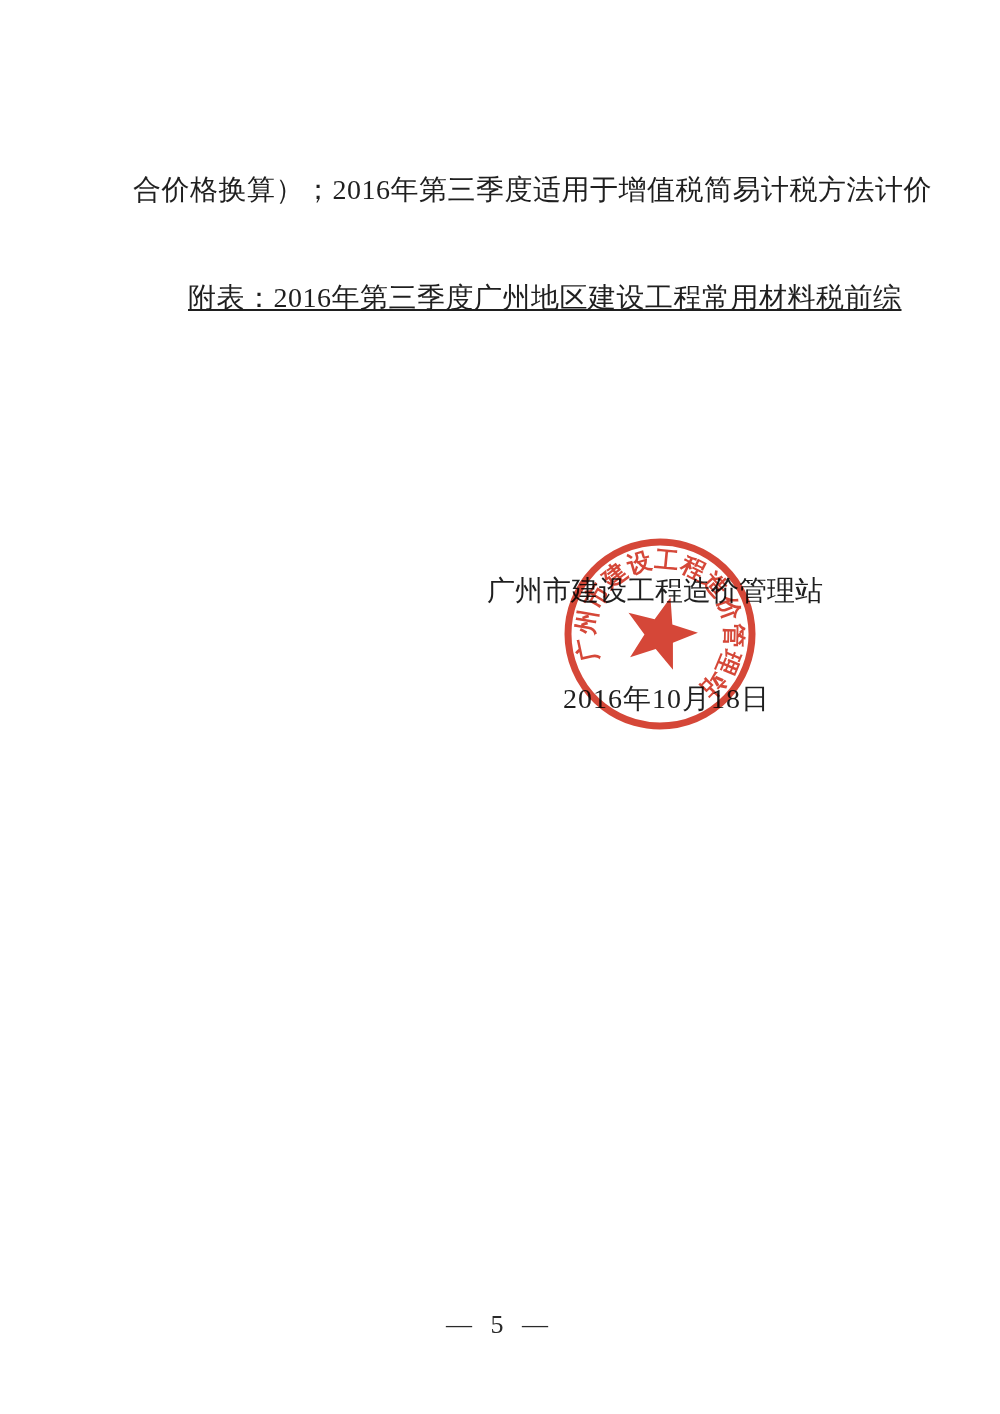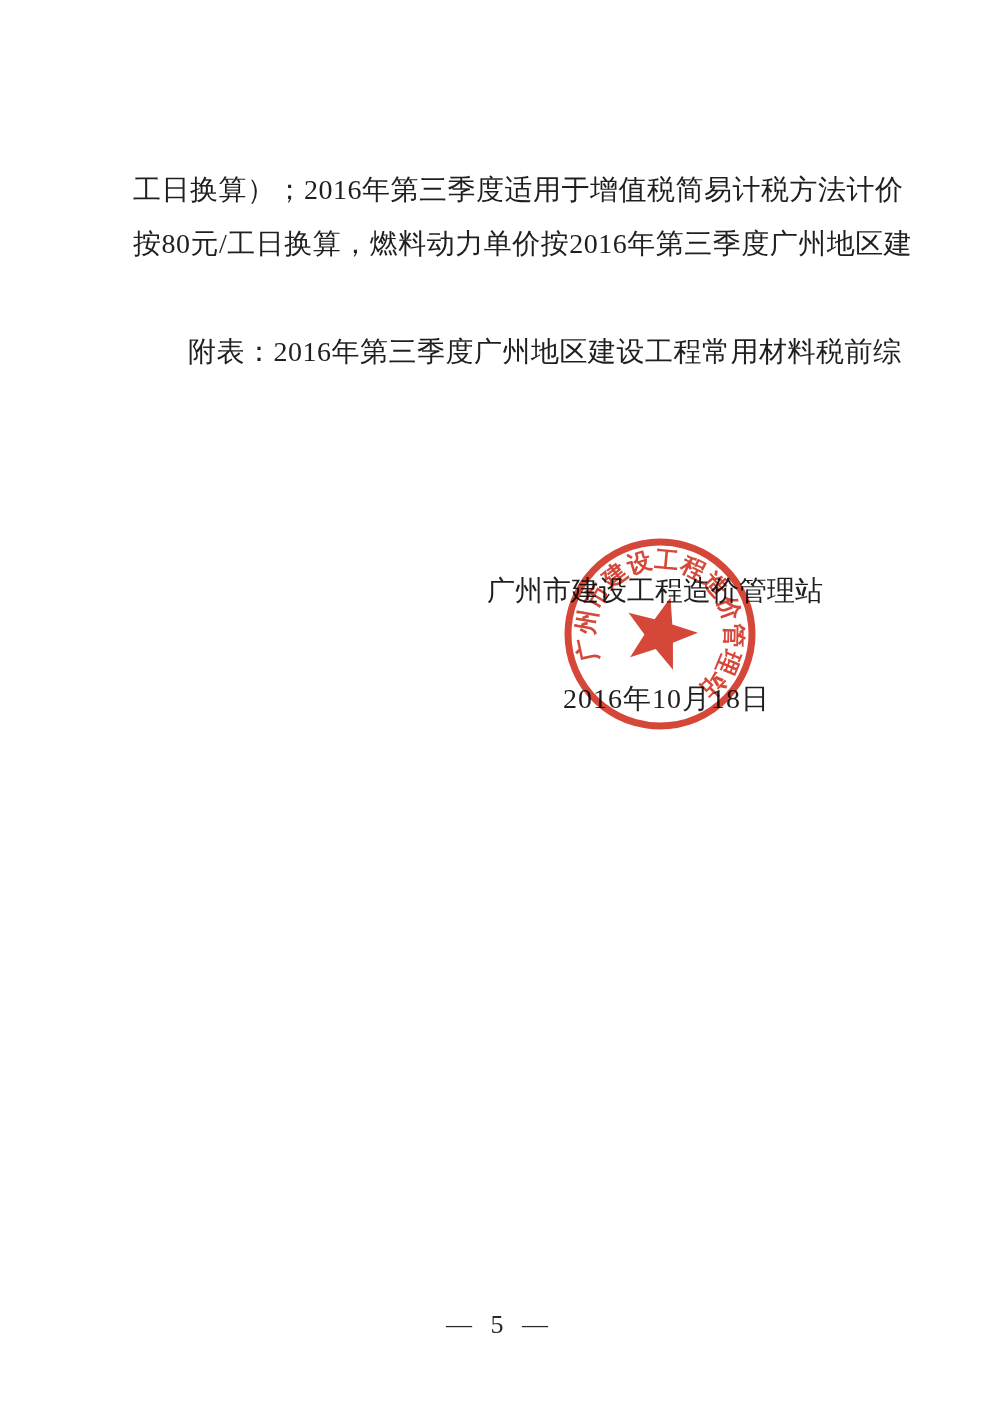--- a/index.html
+++ b/index.html
@@ -23,20 +23,21 @@
     width: 760px;
     font-size: 28px;
     line-height: 54px;
     letter-spacing: 0.5px;
   }
   .para-line {
     white-space: nowrap;
   }
   .para2 {
     margin-top: 54px;
+    text-decoration: underline;
   }
   .indent-2 {
     padding-left: 55px;
   }
   .signature-org {
     position: absolute;
     left: 487px;
     top: 572px;
     font-size: 28px;
     line-height: 38px;
@@ -81,22 +82,21 @@
     color: #2a2a2a;
   }
 </style>
 </head>
 <body>
 
 <div class="page">
 
   <div class="body-text">
     <div>
-      <div class="para-line">工日换算）；2016年第三季度适用于增值税简易计税方法计价</div>
-      <div class="para-line">按80元/工日换算，燃料动力单价按2016年第三季度广州地区建</div>
+      <div class="para-line">合价格换算）；2016年第三季度适用于增值税简易计税方法计价</div>
     </div>
     <div class="para2">
       <div class="para-line indent-2">附表：2016年第三季度广州地区建设工程常用材料税前综</div>
     </div>
   </div>
 
   <div class="signature-org">广州市建设工程造价管理站</div>
   <div class="signature-date">2016年10月18日</div>
 
   <div class="seal">

